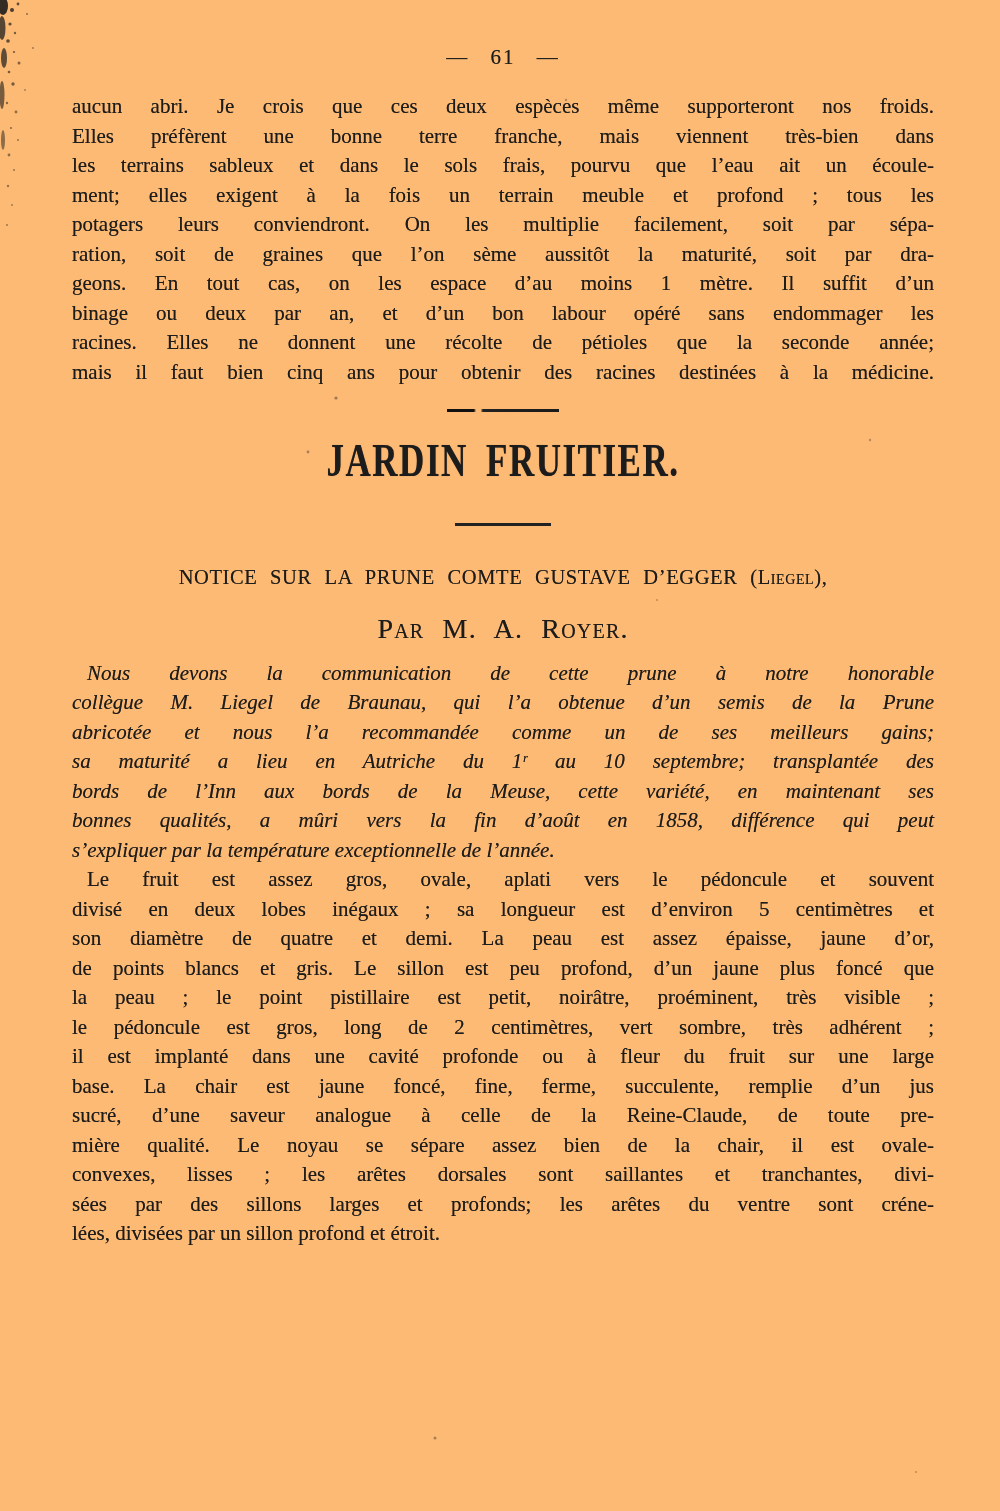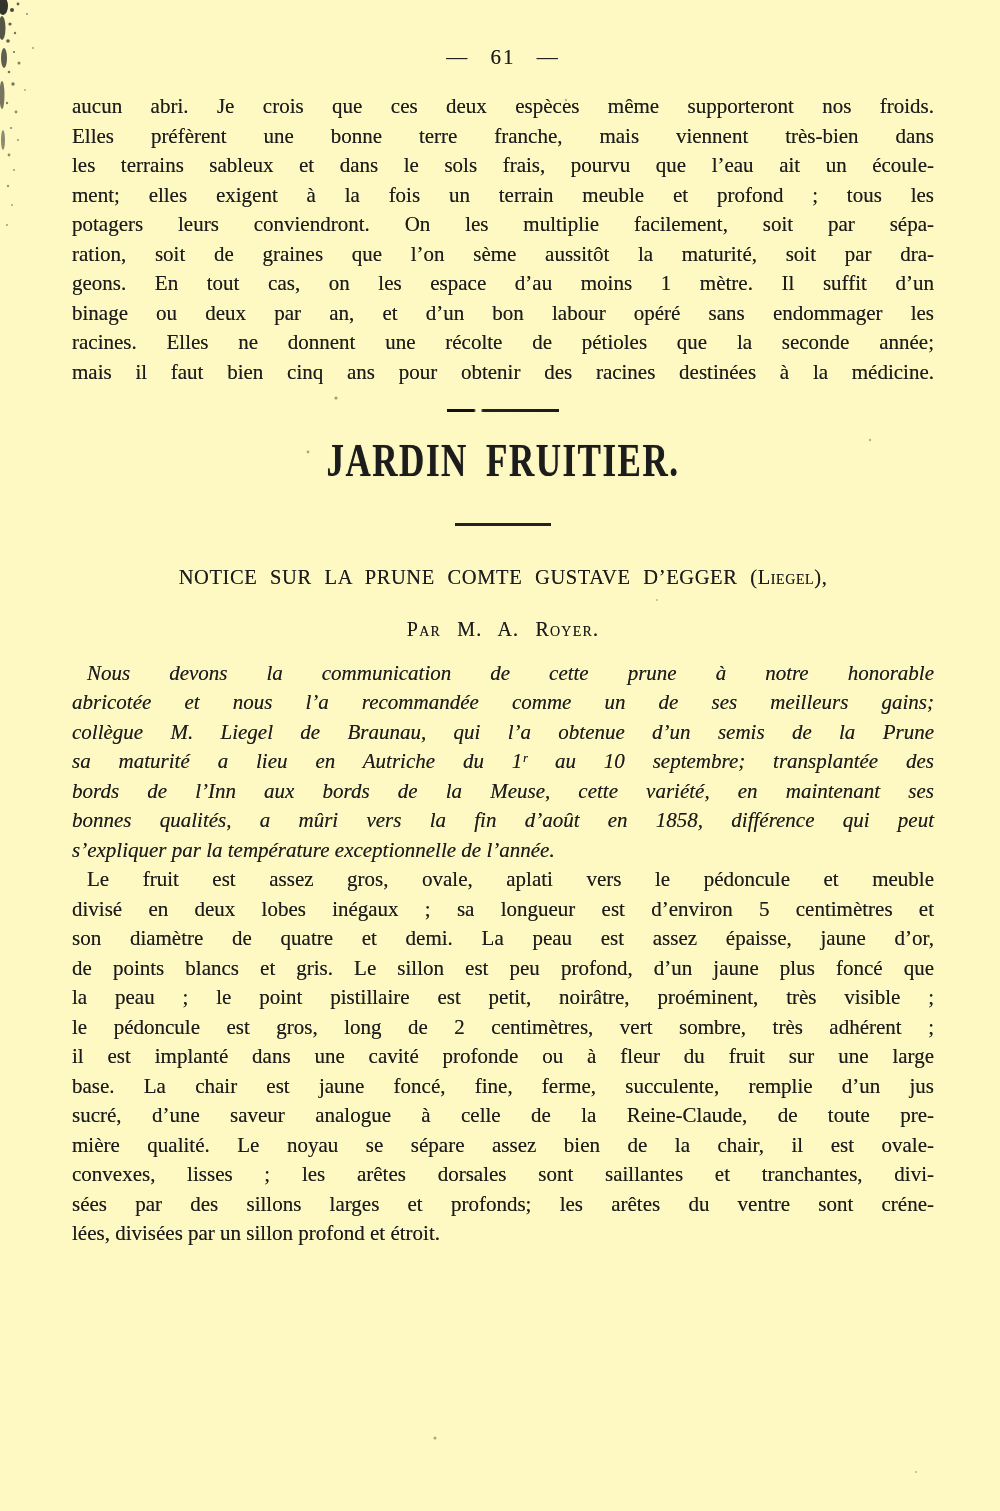--- a/index.html
+++ b/index.html
@@ -5,21 +5,21 @@
   html, body {
     margin: 0;
     padding: 0;
     background: #e8e8e4;
   }
   .page {
     position: relative;
     width: 1000px;
     height: 1511px;
     margin: 0;
-    background: #fef9c3;
+    background: #fdba74;
     overflow: hidden;
     font-family: "Liberation Serif", "DejaVu Serif", serif;
     color: #1c1c1c;
     text-shadow: 0 0 0.6px rgba(10,10,10,0.55);
   }
   .content {
     position: absolute;
     left: 72px;
     top: 0;
     width: 862px;
@@ -89,21 +89,21 @@
     letter-spacing: 0.6px;
     word-spacing: 7px;
     white-space: nowrap;
   }
   .smallcaps { font-variant: small-caps; }
   .byline {
     margin-top: 26px;
     height: 26px;
     line-height: 26px;
     text-align: center;
-    font-size: 20px;
+    font-size: 28px;
     letter-spacing: 1.2px;
     word-spacing: 10px;
   }
   .author-role {
     margin-top: 24px;
     height: 30px;
     line-height: 30px;
     text-align: center;
     font-style: italic;
     font-size: 22.5px;
@@ -194,29 +194,29 @@
     <div class="rule rule-bottom"></div>
 
     <div class="notice-title"><span>NOTICE SUR LA PRUNE COMTE GUSTAVE D’EGGER </span><span class="smallcaps">(Liegel),</span></div>
 
     <div class="byline smallcaps">Par M. A. Royer.</div>
 
 
     <div class="body-paragraphs">
       <div class="para indent">
           <div class="line">Nous devons la communication de cette prune à notre honorable</div>
+          <div class="line">collègue M. Liegel de Braunau, qui l’a obtenue d’un semis de la Prune</div>
           <div class="line">abricotée et nous l’a recommandée comme un de ses meilleurs gains;</div>
-          <div class="line">collègue M. Liegel de Braunau, qui l’a obtenue d’un semis de la Prune</div>
           <div class="line">sa maturité a lieu en Autriche du 1ʳ au 10 septembre; transplantée des</div>
           <div class="line">bords de l’Inn aux bords de la Meuse, cette variété, en maintenant ses</div>
           <div class="line">bonnes qualités, a mûri vers la fin d’août en 1858, différence qui peut</div>
           <div class="line last">s’expliquer par la température exceptionnelle de l’année.</div>
         </div>
       <div class="para indent">
-          <div class="line">Le fruit est assez gros, ovale, aplati vers le pédoncule et meuble</div>
+          <div class="line">Le fruit est assez gros, ovale, aplati vers le pédoncule et souvent</div>
           <div class="line">divisé en deux lobes inégaux ; sa longueur est d’environ 5 centimètres et</div>
           <div class="line">son diamètre de quatre et demi. La peau est assez épaisse, jaune d’or,</div>
           <div class="line">de points blancs et gris. Le sillon est peu profond, d’un jaune plus foncé que</div>
           <div class="line">la peau ; le point pistillaire est petit, noirâtre, proéminent, très visible ;</div>
           <div class="line">le pédoncule est gros, long de 2 centimètres, vert sombre, très adhérent ;</div>
           <div class="line">il est implanté dans une cavité profonde ou à fleur du fruit sur une large</div>
           <div class="line">base. La chair est jaune foncé, fine, ferme, succulente, remplie d’un jus</div>
           <div class="line">sucré, d’une saveur analogue à celle de la Reine-Claude, de toute pre-</div>
           <div class="line">mière qualité. Le noyau se sépare assez bien de la chair, il est ovale-</div>
           <div class="line">convexes, lisses ; les arêtes dorsales sont saillantes et tranchantes, divi-</div>

